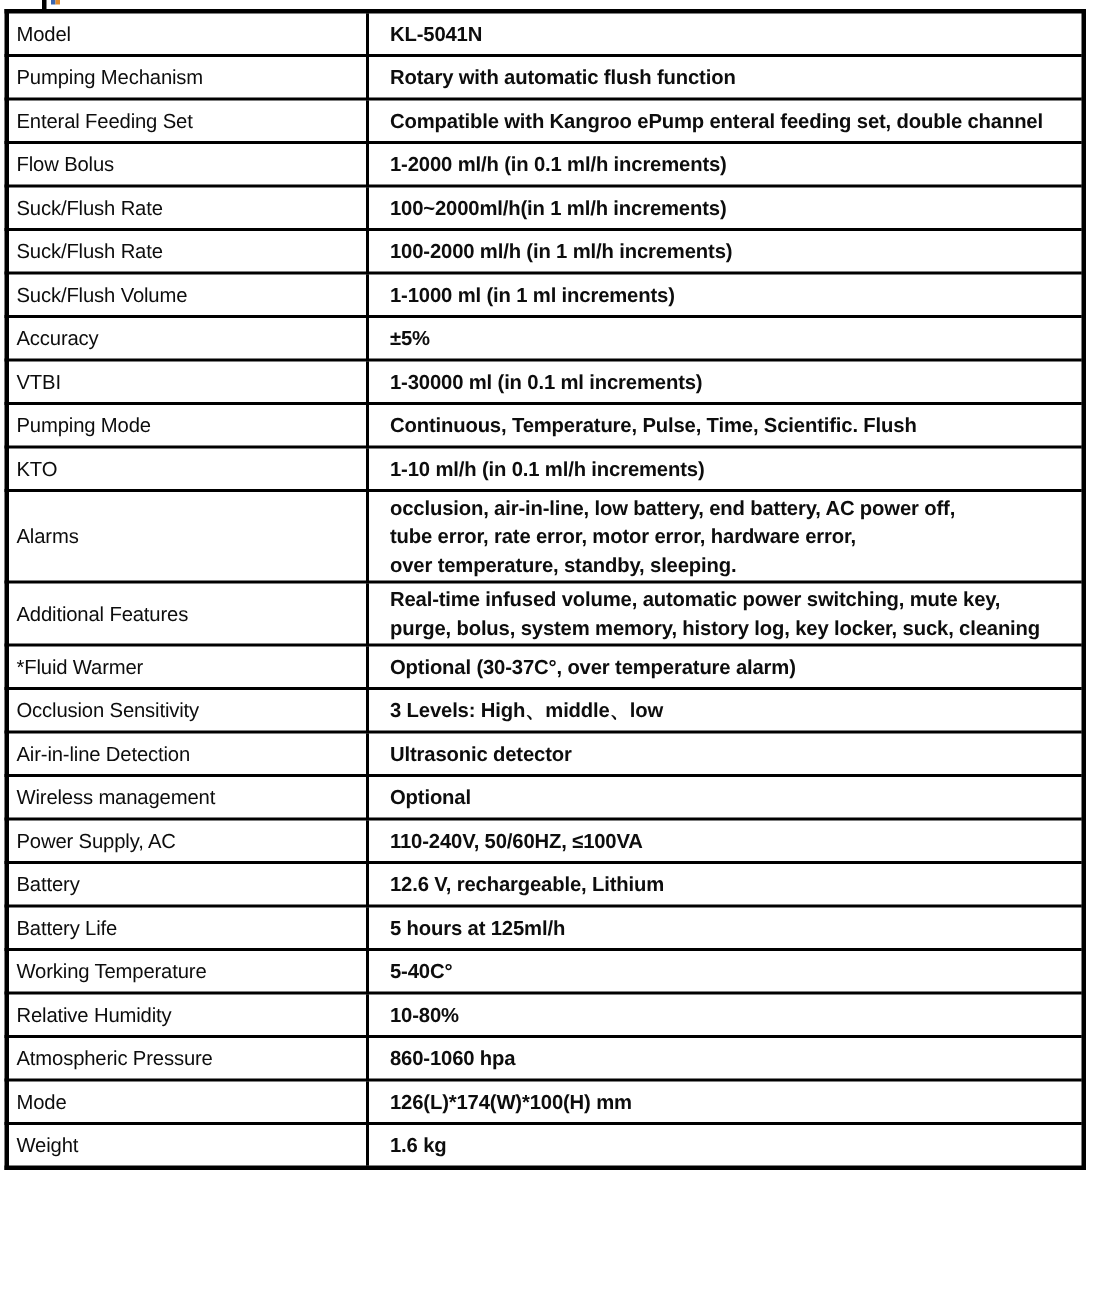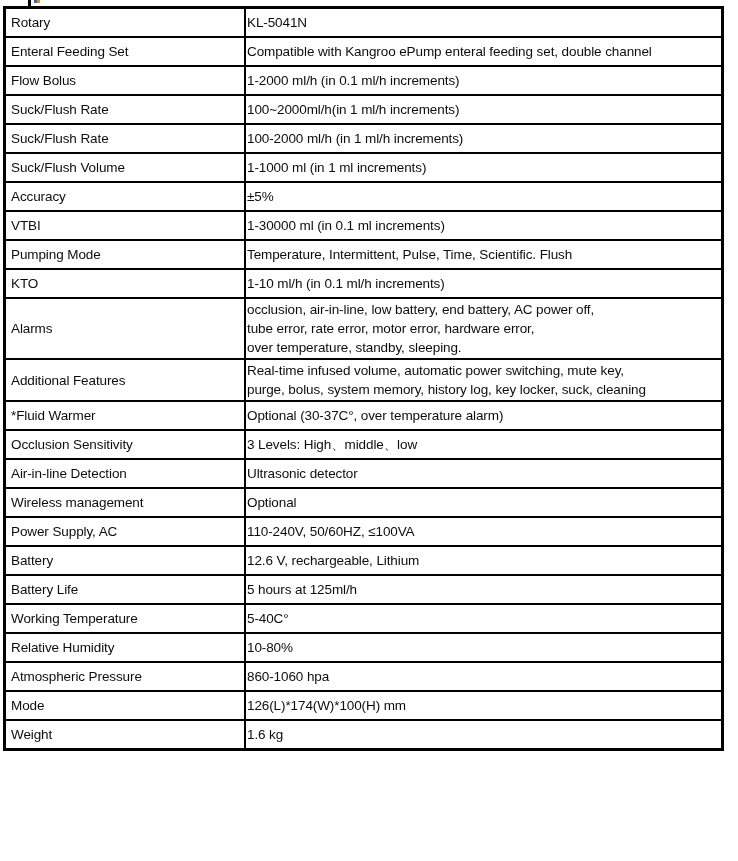--- a/index.html
+++ b/index.html
@@ -44,40 +44,45 @@
     letter-spacing: -0.1px;
     vertical-align: middle;
     height: 25px;
     line-height: 19px;
   }
   td.label-cell {
     width: 229px;
     padding: 1px 4px 1px 5px;
   }
   td.value-cell {
-    padding: 1px 6px 1px 1px;
+    padding: 1px 6px 1px 14px;
     white-space: pre-line;
+    font-weight: bold;
   }
 </style>
 </head>
 <body>
 
 <div class="page">
 
   <div class="title-fragment">
     <span class="frag-black"></span>
     <span class="frag-blue"></span>
     <span class="frag-orange"></span>
   </div>
 
   <table class="spec-table">
     <tbody>
         <tr>
-          <td class="label-cell">Rotary</td>
+          <td class="label-cell">Model</td>
           <td class="value-cell">KL-5041N</td>
+        </tr>
+        <tr>
+          <td class="label-cell">Pumping Mechanism</td>
+          <td class="value-cell">Rotary with automatic flush function</td>
         </tr>
         <tr>
           <td class="label-cell">Enteral Feeding Set</td>
           <td class="value-cell">Compatible with Kangroo ePump enteral feeding set, double channel</td>
         </tr>
         <tr>
           <td class="label-cell">Flow Bolus</td>
           <td class="value-cell">1-2000 ml/h (in 0.1 ml/h increments)</td>
         </tr>
         <tr>
@@ -95,21 +100,21 @@
         <tr>
           <td class="label-cell">Accuracy</td>
           <td class="value-cell">±5%</td>
         </tr>
         <tr>
           <td class="label-cell">VTBI</td>
           <td class="value-cell">1-30000 ml (in 0.1 ml increments)</td>
         </tr>
         <tr>
           <td class="label-cell">Pumping Mode</td>
-          <td class="value-cell">Temperature, Intermittent, Pulse, Time, Scientific. Flush</td>
+          <td class="value-cell">Continuous, Temperature, Pulse, Time, Scientific. Flush</td>
         </tr>
         <tr>
           <td class="label-cell">KTO</td>
           <td class="value-cell">1-10 ml/h (in 0.1 ml/h increments)</td>
         </tr>
         <tr>
           <td class="label-cell">Alarms</td>
           <td class="value-cell">occlusion,  air-in-line, low battery, end battery, AC power off,
 tube error, rate error, motor error, hardware error,
 over temperature, standby, sleeping.</td>

